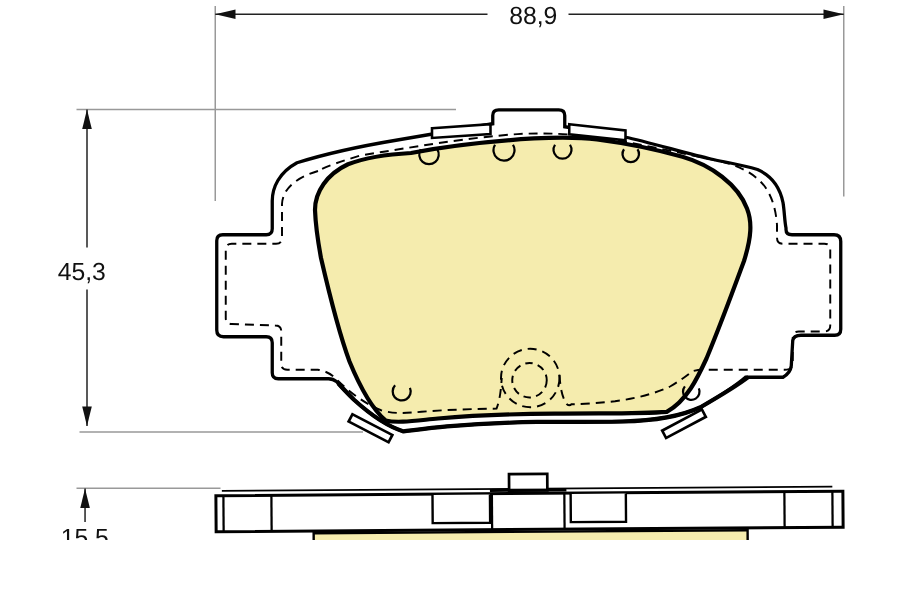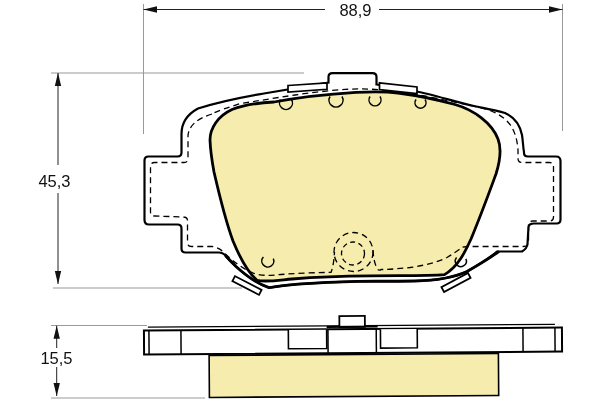--- a/index.html
+++ b/index.html
@@ -1,16 +1,16 @@
 <!DOCTYPE html>
 <html><head>
 <meta charset="utf-8">
 <style>
 html,body{margin:0;padding:0;background:#fff;}
-#canvas{width:600px;height:400px;position:relative;background:#fff;overflow:hidden;
+#canvas{width:600px;height:360px;position:relative;background:#fff;overflow:hidden;
 font-family:"Liberation Sans",sans-serif;border-radius:24px;}
 svg{position:absolute;left:0;top:0;}
 text{font-family:"Liberation Sans",sans-serif;fill:#111;}
 </style>
 </head>
 <body>
 
 <div id="canvas">
 <svg width="600" height="400" viewBox="0 0 600 400">
 

